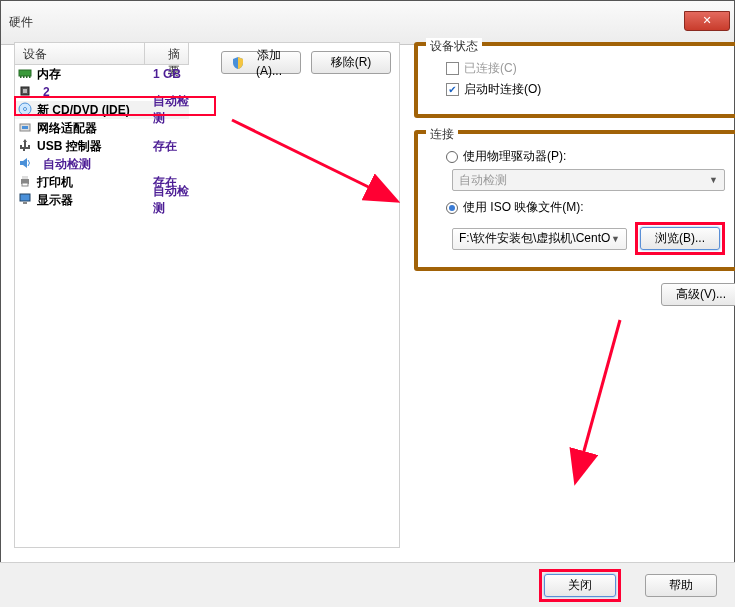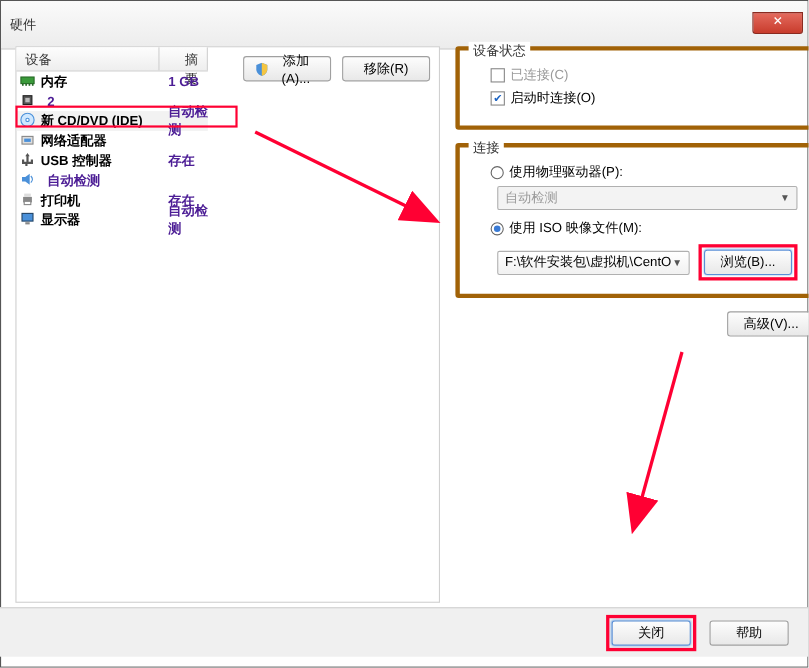--- a/index.html
+++ b/index.html
@@ -138,21 +138,21 @@
   justify-content: space-between;
 }
 .combo.disabled { background: #f3f3f3; color: #9a9a9a; }
 .combo .arrow { font-size: 9px; color: #555; }
 .iso-row { display: flex; gap: 8px; margin: 6px 0 0 22px; align-items: center; position: relative; }
 .iso-row .combo { flex: 1; width: 175px; }
 .highlight-iso { border: 3px solid #ff0033; padding: 2px; }
 .right-btns { display: flex; justify-content: flex-end; align-items: center; }
 .footer {
   position: absolute;
-  left: 0; right: 0; bottom: 10px;
+  left: 0; right: 0; bottom: 0;
   height: 45px;
   border-top: 1px solid #d0d0d0;
   background: #f0f0f0;
   display: flex; align-items: center; justify-content: flex-end;
   gap: 12px; padding-right: 18px;
 }
 .highlight-close {
   border: 3px solid #ff0033;
   padding: 2px;
 }
@@ -303,21 +303,21 @@
       <div class="right-btns">
         <button class="btn">高级(V)...</button>
       </div>
     </div>
   </div>
 
   <div class="footer">
     <span class="highlight-close">
       <button class="btn primary" style="min-width:72px;">关闭</button>
     </span>
-    <button class="btn" style="min-width:72px;">帮助</button>
+    <button class="btn" style="min-width:72px;margin-left:12px;">帮助</button>
   </div>
 
   <svg class="arrow-svg" style="top:0;left:0;" width="735" height="607">
     <defs>
       <marker id="ah" markerWidth="12" markerHeight="10" refX="10" refY="5" orient="auto">
         <path d="M0,0 L12,5 L0,10 Z" fill="#ff0033"></path>
       </marker>
     </defs>
     <line x1="232" y1="120" x2="395" y2="200" stroke="#ff0033" stroke-width="3" marker-end="url(#ah)"></line>
     <line x1="620" y1="320" x2="576" y2="480" stroke="#ff0033" stroke-width="3" marker-end="url(#ah)"></line>

